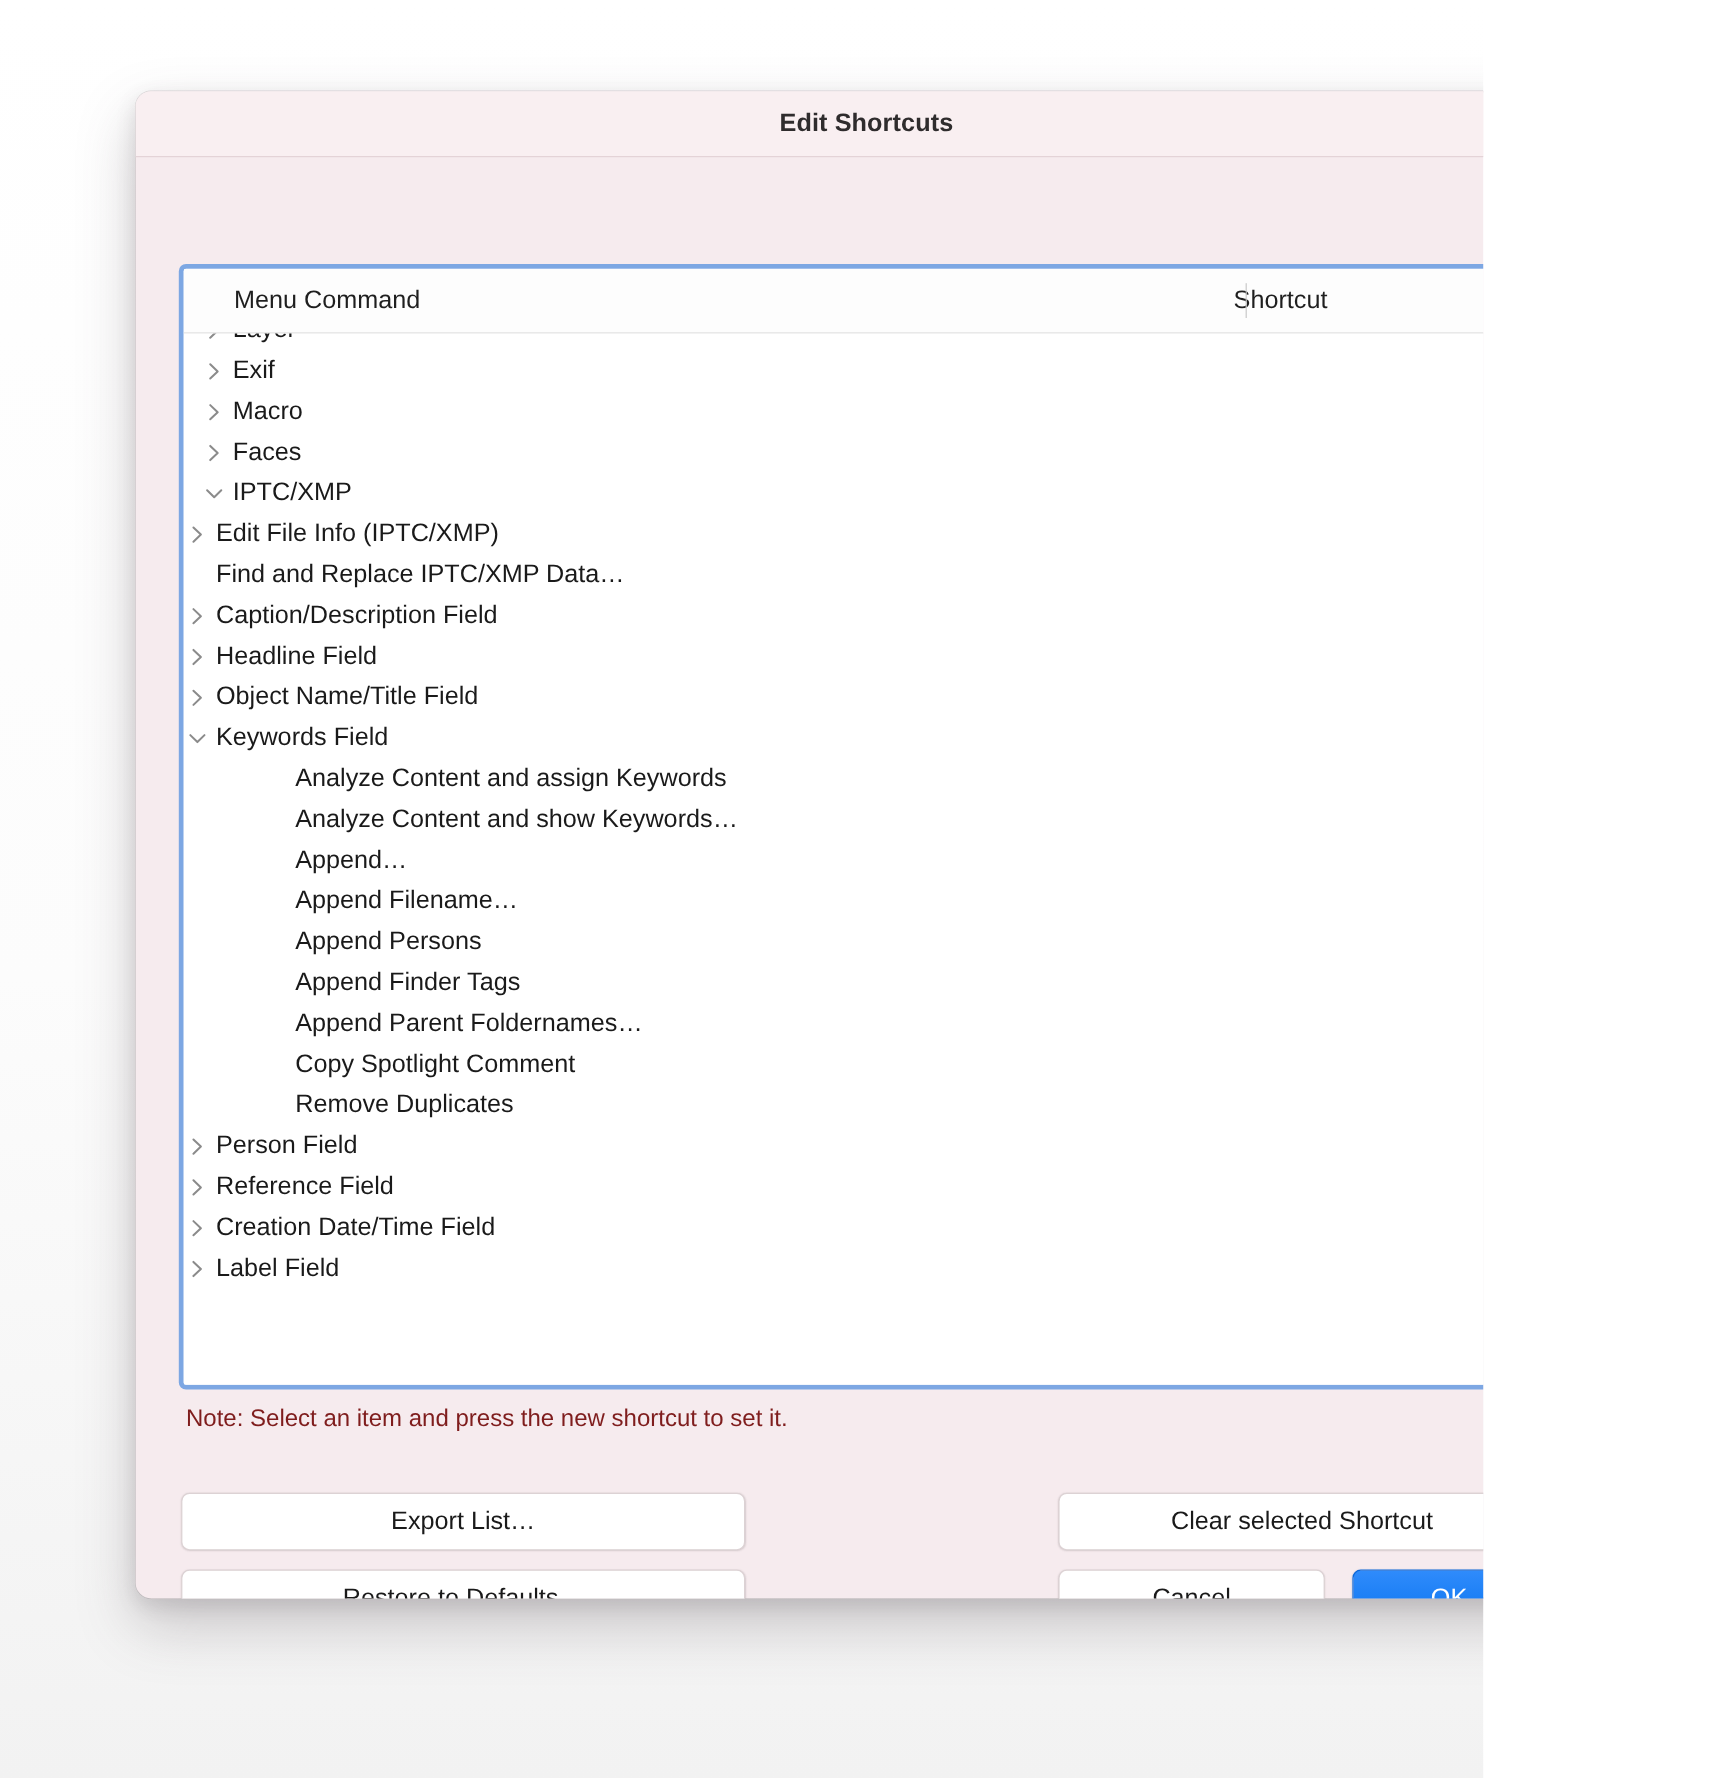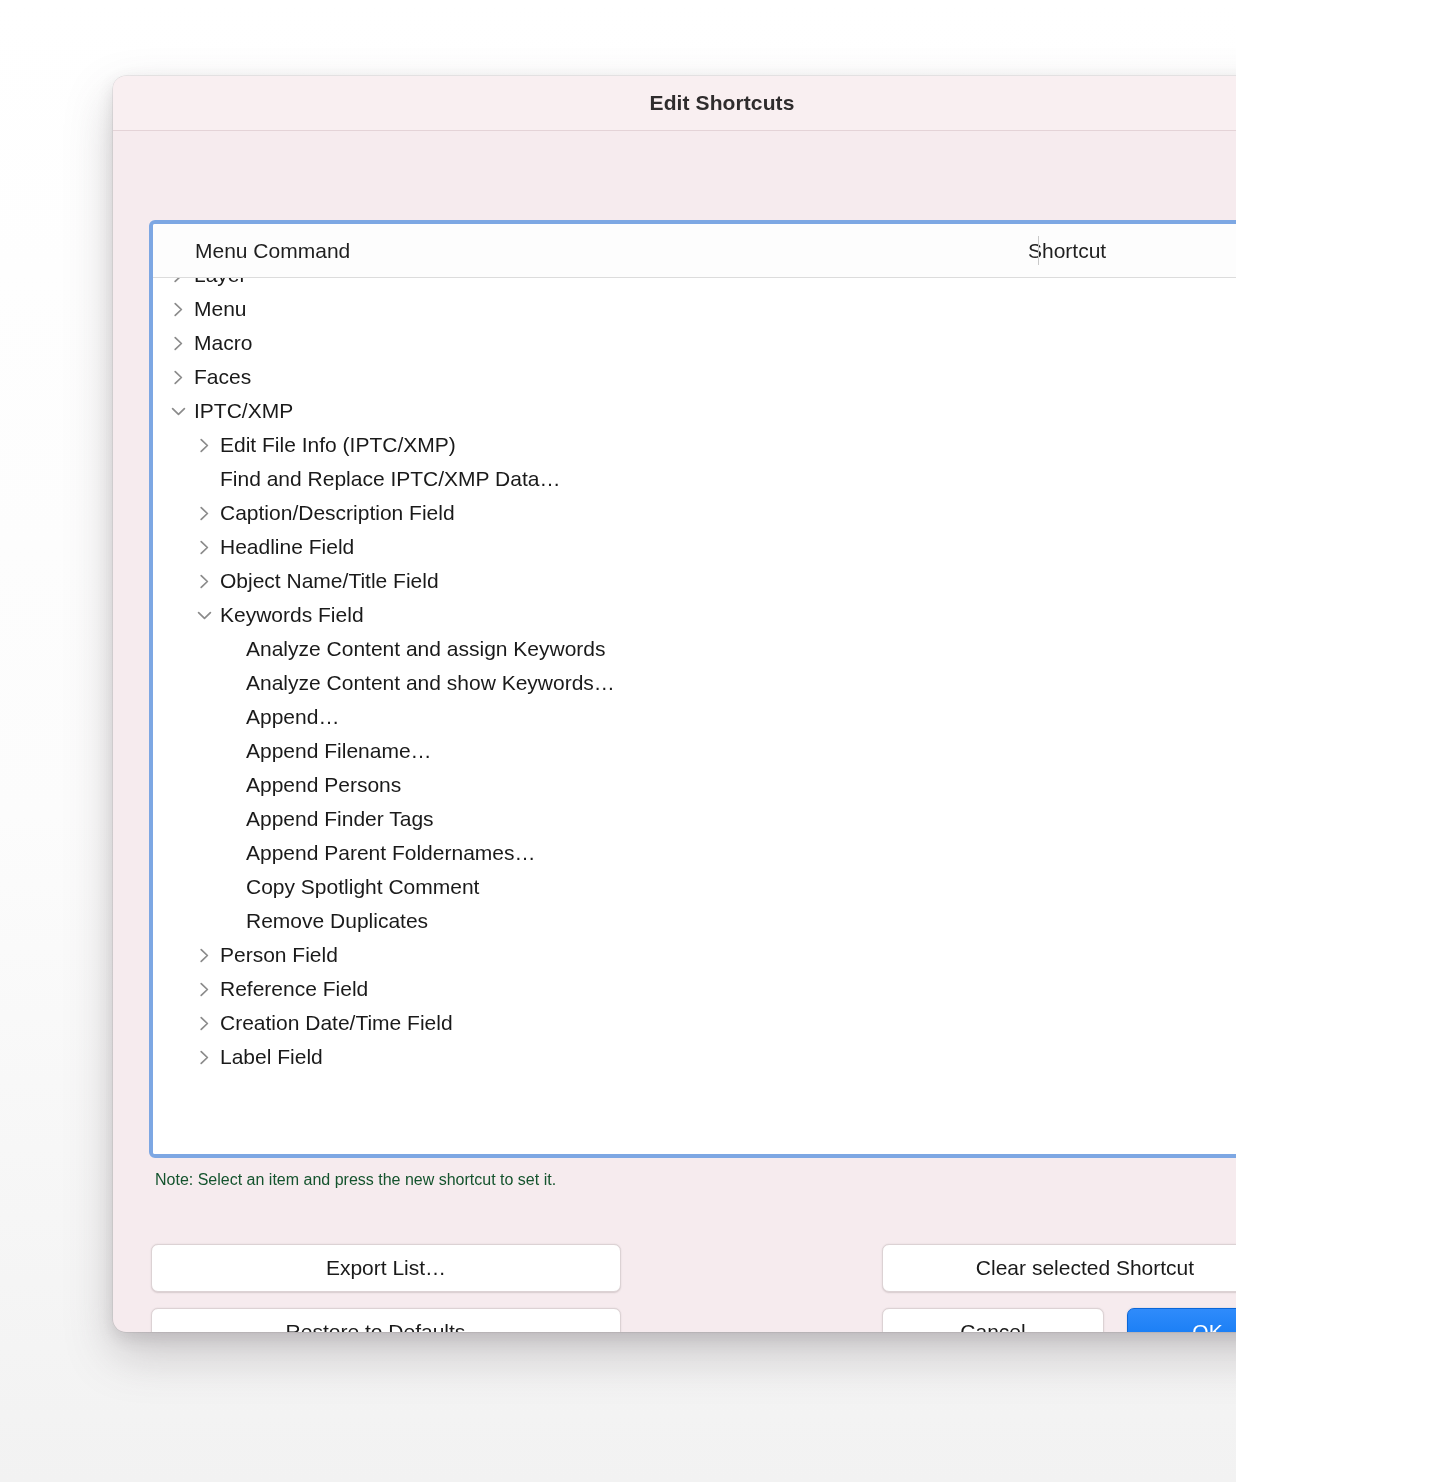--- a/index.html
+++ b/index.html
@@ -145,30 +145,30 @@
   }
 
   .tree-row .chev svg { display: block; margin: 0 auto; }
 
   .tree-row .label {
     padding-left: 5px;
   }
 
   
   .lvl0 { padding-left: 14px; }
-  .lvl1 { padding-left: 40px; }
+  .lvl1 { }
   .lvl2 { padding-left: 66px; }
 
   
   .note {
     position: absolute;
     left: 42px;
     top: 1040px;
-    font-size: 16px;
-    color: #14532d;
+    font-size: 20px;
+    color: #7f1d1d;
   }
 
   
   .btn {
     position: absolute;
     box-sizing: border-box;
     border-radius: 7px;
     font-size: 21px;
     display: flex;
     align-items: center;
@@ -228,21 +228,21 @@
                   </svg>
                 </span>
                 <span class="label">Layer</span>
               </div>
               <div class="tree-row lvl0">
                 <span class="chev">
                   <svg width="11" height="15" viewBox="0 0 11 15" fill="none" aria-hidden="true">
                     <path d="M2.2 1.6 L8.4 7.5 L2.2 13.4" stroke="currentColor" stroke-width="1.7" stroke-linecap="round" stroke-linejoin="round"></path>
                   </svg>
                 </span>
-                <span class="label">Menu</span>
+                <span class="label">Exif</span>
               </div>
               <div class="tree-row lvl0">
                 <span class="chev">
                   <svg width="11" height="15" viewBox="0 0 11 15" fill="none" aria-hidden="true">
                     <path d="M2.2 1.6 L8.4 7.5 L2.2 13.4" stroke="currentColor" stroke-width="1.7" stroke-linecap="round" stroke-linejoin="round"></path>
                   </svg>
                 </span>
                 <span class="label">Macro</span>
               </div>
               <div class="tree-row lvl0">

